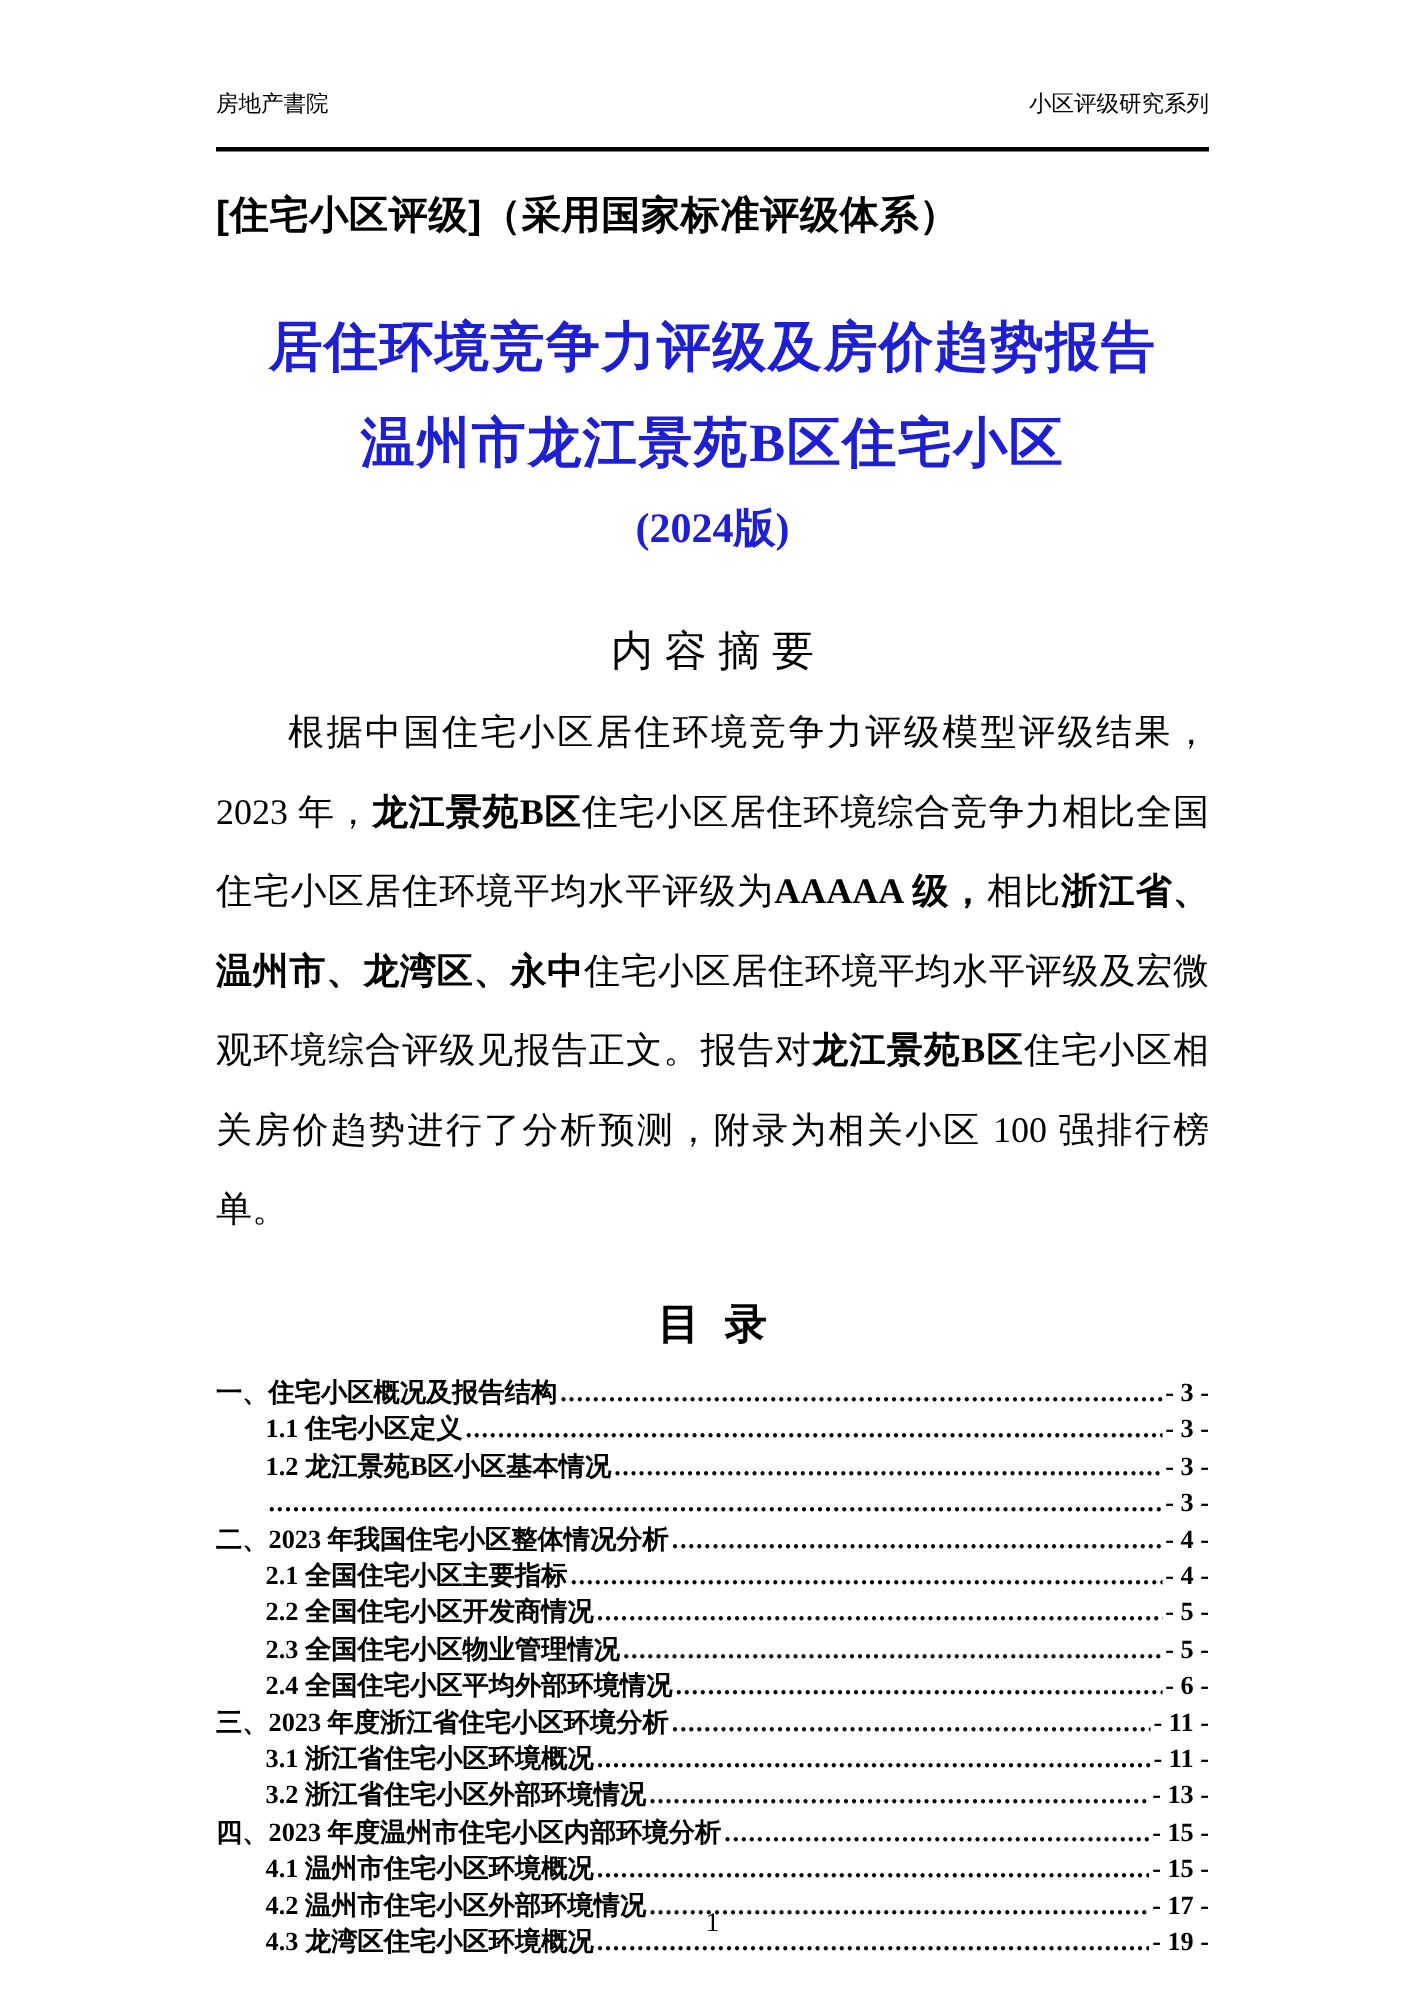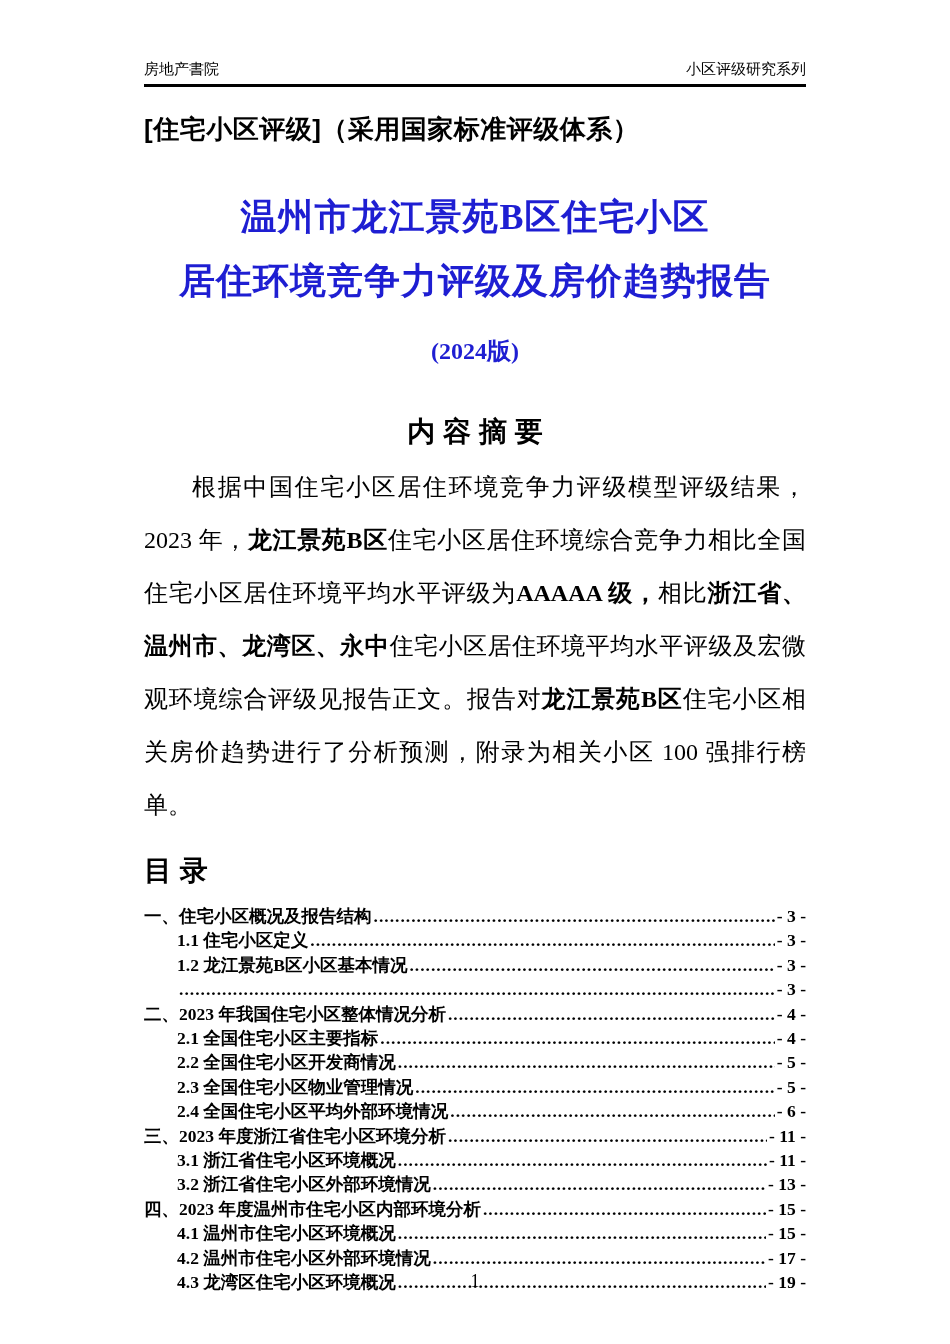--- a/index.html
+++ b/index.html
@@ -2,43 +2,43 @@
 <html><head>
 <meta charset="utf-8">
 <style>
   * { margin:0; padding:0; box-sizing:border-box; }
   html,body { width:950px; height:1344px; background:#ffffff; overflow:hidden; }
   body { font-family:"Liberation Serif","DejaVu Serif",serif; color:#000; position:relative; }
   .page { width:950px; height:1344px; padding:60px 144px 0 144px; position:relative; }
 
   
   .header { display:flex; justify-content:space-between; align-items:flex-end;
-            border-bottom:3px solid #000; padding-bottom:5px;
+            border-bottom:3px solid #000; padding-bottom:19px;
             font-family:Liberation Serif, serif; font-size:15px; }
 
   
   .doc-type { margin-top:25px; font-family:"Liberation Sans","DejaVu Sans",sans-serif;
               font-weight:bold; font-size:26px; letter-spacing:0.5px; }
 
   
   .title-block { margin-top:38px; text-align:center; font-weight:bold; }
   .title-line { font-size:36px; line-height:64px; letter-spacing:1px; }
-  .title-edition { font-size:24px; line-height:40px; margin-top:18px; }
+  .title-edition { font-size:28px; line-height:40px; margin-top:6px; }
 
   
   .summary-heading { margin-top:42px; text-align:center;
                      font-family:"Liberation Sans","DejaVu Sans",sans-serif;
-                     font-weight:bold; font-size:28px; }
+                     font-weight:normal; font-size:28px; }
   .summary-paragraph { margin-top:10px; font-size:24px; line-height:53px;
                        text-align:justify; text-indent:2em; }
   .summary-paragraph .b { font-weight:bold; }
 
   
-  .toc-heading { margin-top:20px; text-align:left;
-                 font-family:Liberation Sans, sans-serif;
+  .toc-heading { margin-top:30px; text-align:center;
+                 font-family:Liberation Mono, monospace;
                  font-weight:bold; font-size:28px; }
   .toc-list { margin-top:14px; font-size:17.5px; font-weight:bold; }
   .toc-row { display:flex; align-items:baseline; line-height:24.4px; white-space:nowrap; }
   .toc-row.lv2 { padding-left:33px;text-align:center; }
   .toc-label { flex:0 0 auto; }
   .toc-leader { flex:1 1 auto; overflow:hidden; margin:0 2px; }
   .toc-leader::after { content:"....................................................................................................................................................................."; letter-spacing:1px; }
   .toc-page { flex:0 0 auto; }
 
   
@@ -51,22 +51,22 @@
 <div class="page">
 
   <div class="header">
     <span>房地产書院</span>
     <span>小区评级研究系列</span>
   </div>
 
   <div class="doc-type">[住宅小区评级]（采用国家标准评级体系）</div>
 
   <div class="title-block">
+    <div class="title-line" style="color: rgb(30, 30, 210);">居住环境竞争力评级及房价趋势报告</div>
     <div class="title-line" style="color: rgb(30, 30, 210);">温州市龙江景苑B区住宅小区</div>
-    <div class="title-line" style="color: rgb(30, 30, 210);">居住环境竞争力评级及房价趋势报告</div>
     <div class="title-edition" style="color: rgb(30, 30, 210);">(2024版)</div>
   </div>
 
   <div class="summary-heading">内 容 摘 要</div>
 
   <div class="summary-paragraph">
     <span>根据中国住宅小区居住环境竞争力评级模型评级结果，2023 年，</span><span class="b">龙江景苑B区</span><span>住宅小区居住环境综合竞争力相比全国住宅小区居住环境平均水平评级为</span><span class="b">AAAAA 级，</span><span>相比</span><span class="b">浙江省、温州市、龙湾区、永中</span><span>住宅小区居住环境平均水平评级及宏微观环境综合评级见报告正文。报告对</span><span class="b">龙江景苑B区</span><span>住宅小区相关房价趋势进行了分析预测，附录为相关小区 100 强排行榜单。</span>
   </div>
 
   <div class="toc-heading">目 录</div>

